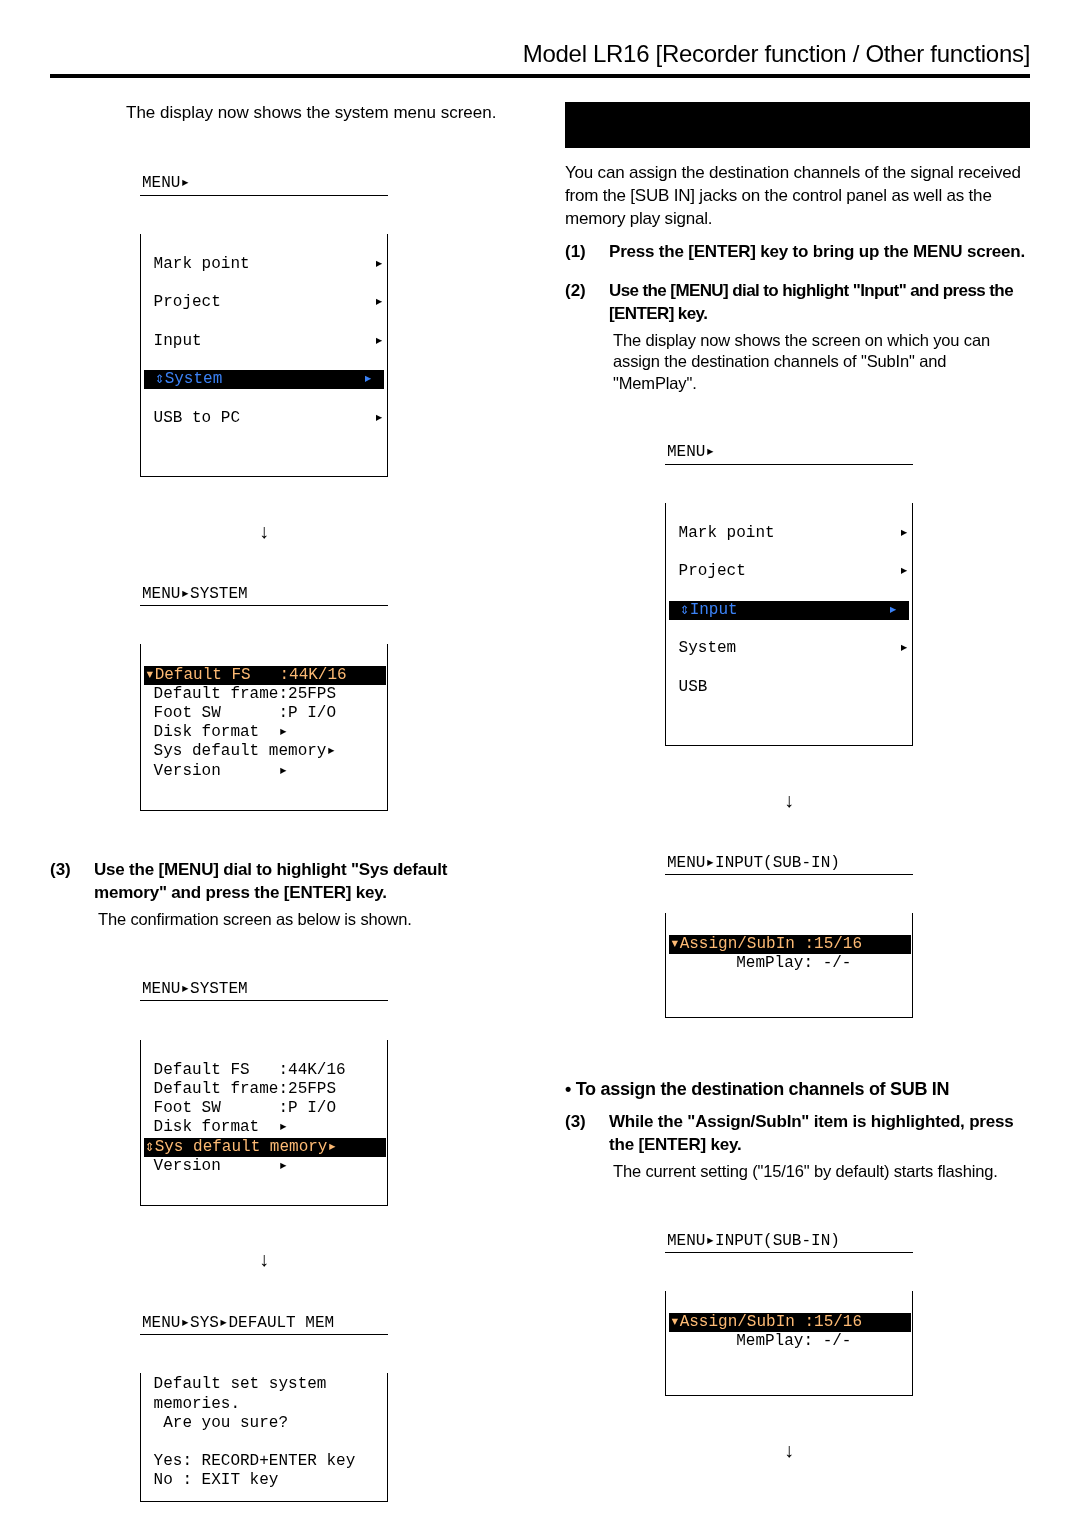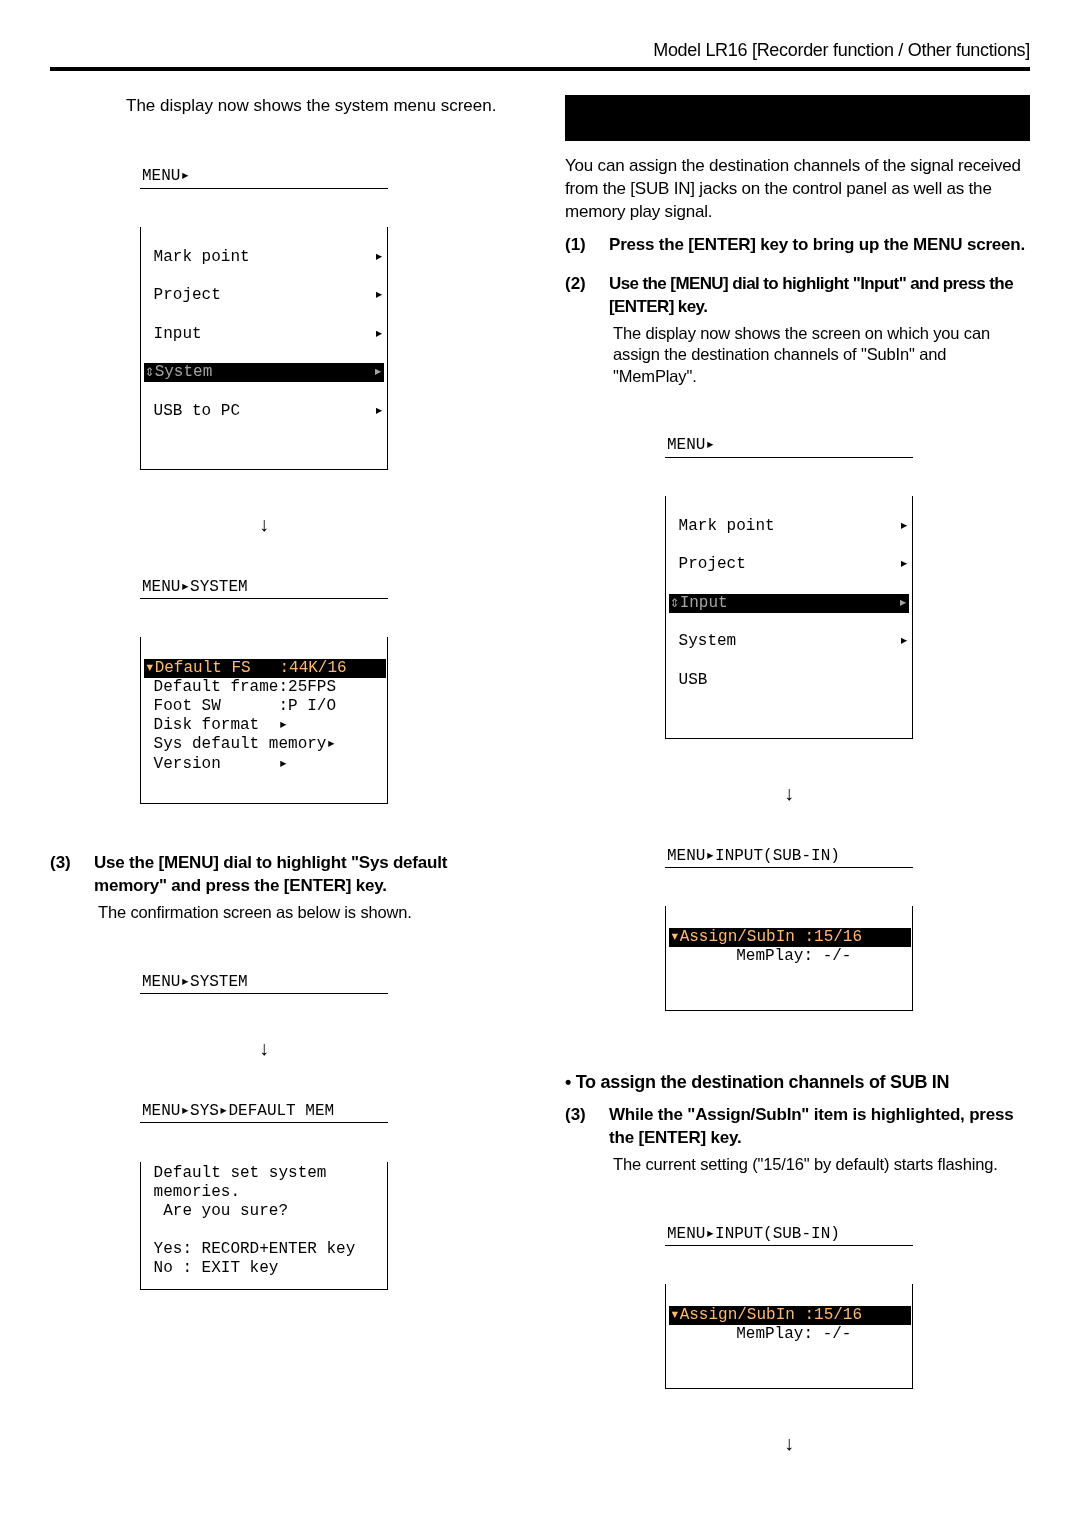--- a/index.html
+++ b/index.html
@@ -10,21 +10,21 @@
     color: #000;
     width: 1080px;
   }
   .page {
     width: 980px;
     margin: 0 auto;
     padding: 40px 50px 30px 50px;
     position: relative;
   }
   .header-line {
-    font-size: 18px;
+    font-size: 24px;
     text-align: right;
     letter-spacing: -0.3px;
     padding-bottom: 6px;
   }
   .thick-rule {
     border: 0;
     height: 4px;
     background: #000;
     margin: 0 0 24px 0;
   }
@@ -87,22 +87,22 @@
     border-top: 0;
     padding: 2px 3px 10px 3px;
     min-height: 92px;
     display: block;
   }
   .lcd-row { display: flex; }
   .lcd-label { flex: 1; }
   .lcd-arrow { width: 14px; text-align: right; }
   .hl {
     background: #000;
-    color: #a3a3a3;
-    padding: 0 1px;
+    color: #3b82f6;
+    padding: 0 11px;
   }
   .hl-row {
     background: #000;
     color: #fdba74;
     display: inline-block;
     padding: 0 1px;
   }
   .black-banner {
     background: #000;
     color: #fff;
@@ -160,20 +160,28 @@
       </div>
 
       <div class="step">
         <div class="step-num">(3)</div>
         <div class="step-head">Use the [MENU] dial to highlight "Sys default memory" and press the [ENTER] key.</div>
       </div>
       <div class="step-body">The confirmation screen as below is shown.</div>
 
       <div class="lcd">
         <span class="lcd-title">MENU▸SYSTEM</span>
+        <span class="lcd-body">
+<span> Default FS   :44K/16</span>
+<span> Default frame:25FPS</span>
+<span> Foot SW      :P I/O</span>
+<span> Disk format  ▸</span>
+<span class="hl-row" style="width:100%">⇕Sys default memory▸</span>
+<span> Version      ▸</span>
+        </span>
       </div>
       <div class="down-arrow" style="margin-left:90px; width:248px;">↓</div>
 
       <div class="lcd">
         <span class="lcd-title">MENU▸SYS▸DEFAULT MEM</span>
         <span class="lcd-body"> Default set system
  memories.
   Are you sure?
 
  Yes: RECORD+ENTER key

